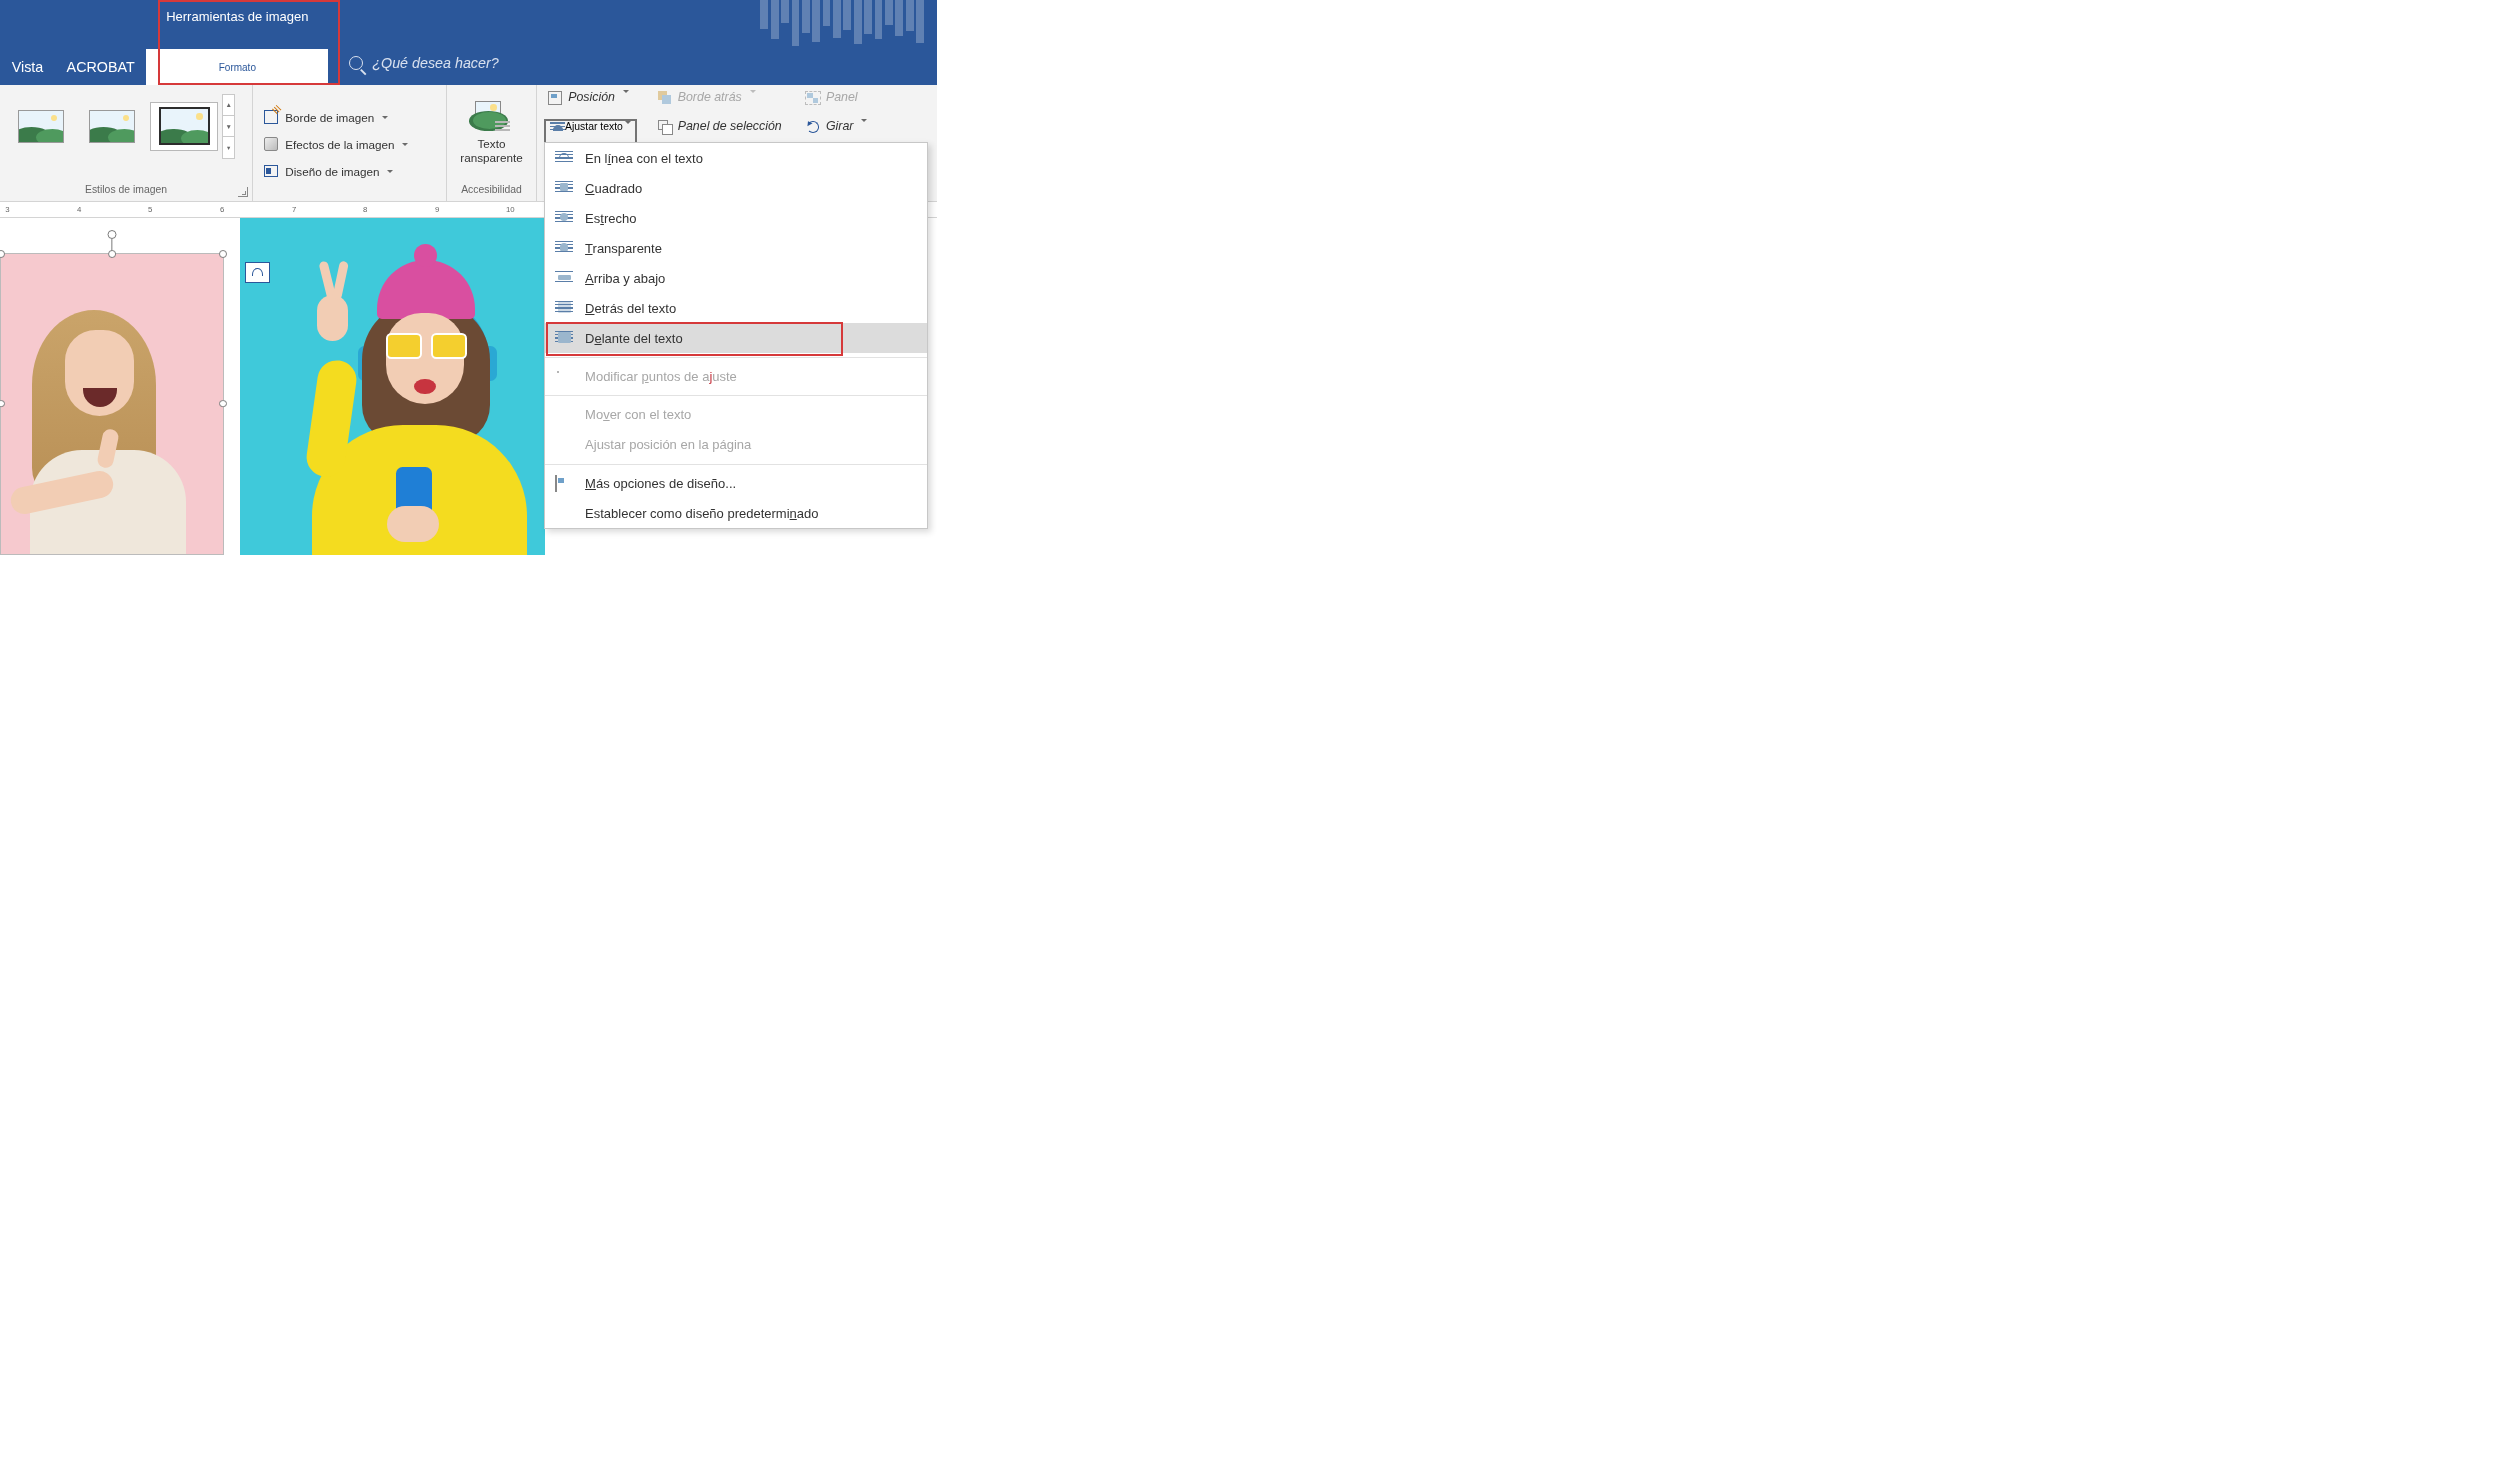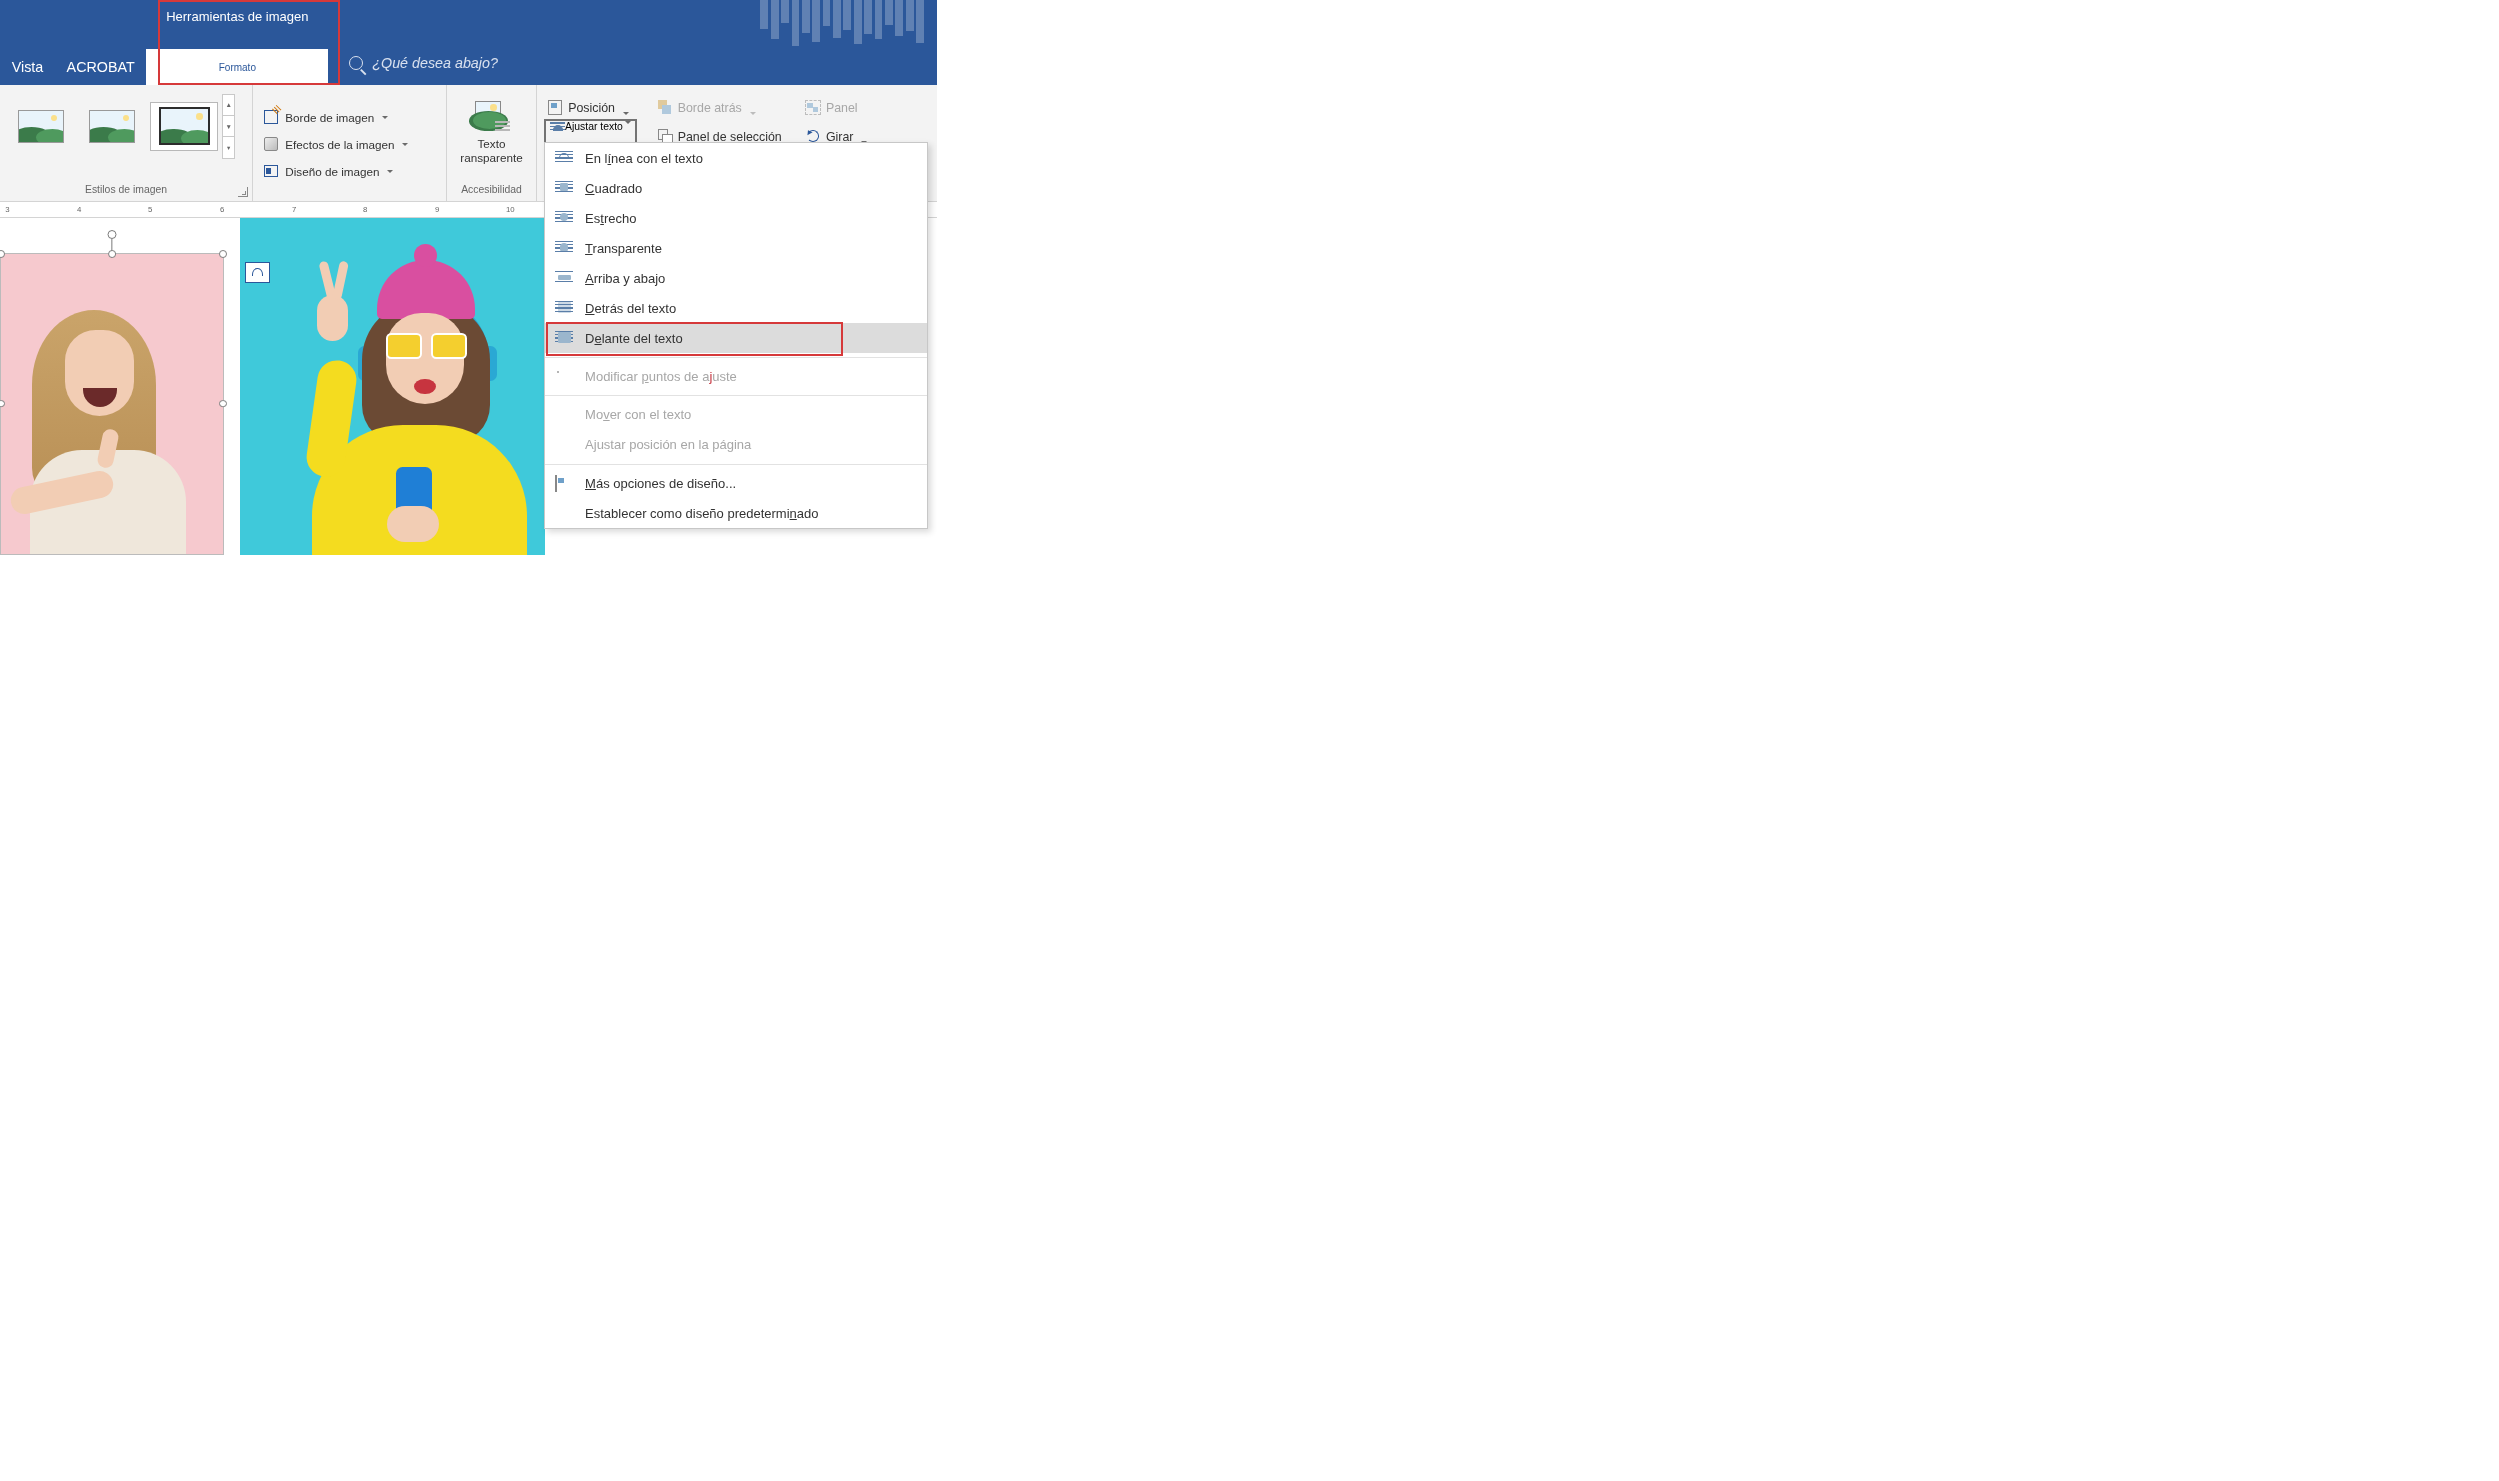--- a/index.html
+++ b/index.html
@@ -54,21 +54,21 @@
 .big-icon .pic .thumb-sky, .big-icon .pic .thumb-sun, .big-icon .pic .thumb-hill, .big-icon .pic .thumb-hill2 { }
 .big-icon .pic .thumb-sun{ top:2.6px; right:3.3px;}
 .big-icon .lines { position: absolute; right: 0; bottom: 0; width: 14.3px; }
 .big-icon .lines span { display: block; height: 2px; background: #b8b8b8; margin-bottom: 2px; }
 .alt-group .label { font-size: 11.7px; text-align: center; margin-top: 3.9px; line-height: 1.2; color: #333; }
 
 
 .arrange-group { flex: 1; padding-top: 5.2px; }
 .arrange-row { display: flex; gap: 15.6px; }
 .arrange-col { display: flex; flex-direction: column; gap: 3.9px; }
-.btn { display: inline-flex; align-items: flex-end; gap: 5.2px; height: 25px; font-size: 12.4px; color: #333; padding: 0 3.9px; }
+.btn { display: inline-flex; align-items: flex-start; gap: 5.2px; height: 25px; font-size: 12.4px; color: #333; padding: 0 3.9px; font-style: italic; }
 .btn.disabled { color: #a7a7a7; }
 .icon-sm { width: 15.6px; height: 15.6px; display: inline-flex; align-items: center; justify-content: center; }
 .ajustar-box { border: 2px solid #737373; display: inline-flex; align-items: flex-start; height: 29px; padding: 0 4px; }
 
 
 .ruler { height: 15.6px; background: #fff; border-bottom: 0.7px solid #d4d4d4; position: relative; overflow: hidden; font-size: 7.8px; color: #666; }
 .ruler .seg { position: absolute; top: 0; bottom: 0; display: flex; align-items: center; }
 
 
 .canvas { position: relative; height: 337px; background: #fff; }
@@ -157,21 +157,21 @@
     <div class="tab">Vista</div>
     <div class="tab">ACROBAT</div>
     <div class="tab-context" style="width:182px;height:85px;">
       <div class="tab-context-title">Herramientas de imagen</div>
       <div class="tab-context-tab" style="position:absolute;bottom:0;left:0;right:0;">Formato</div>
     </div>
   </div>
   <div class="context-box"></div>
   <div class="search">
     <span class="search-icon"></span>
-    <span>¿Qué desea abajo?</span>
+    <span>¿Qué desea hacer?</span>
   </div>
   <div class="ribbon-deco">
     <span style="height:29px"></span>
       <span style="height:39px"></span>
       <span style="height:23.4px"></span>
     <span style="height:46px"></span>
       <span style="height:33px"></span>
       <span style="height:42px"></span>
     <span style="height:26px"></span>
       <span style="height:38px"></span>

